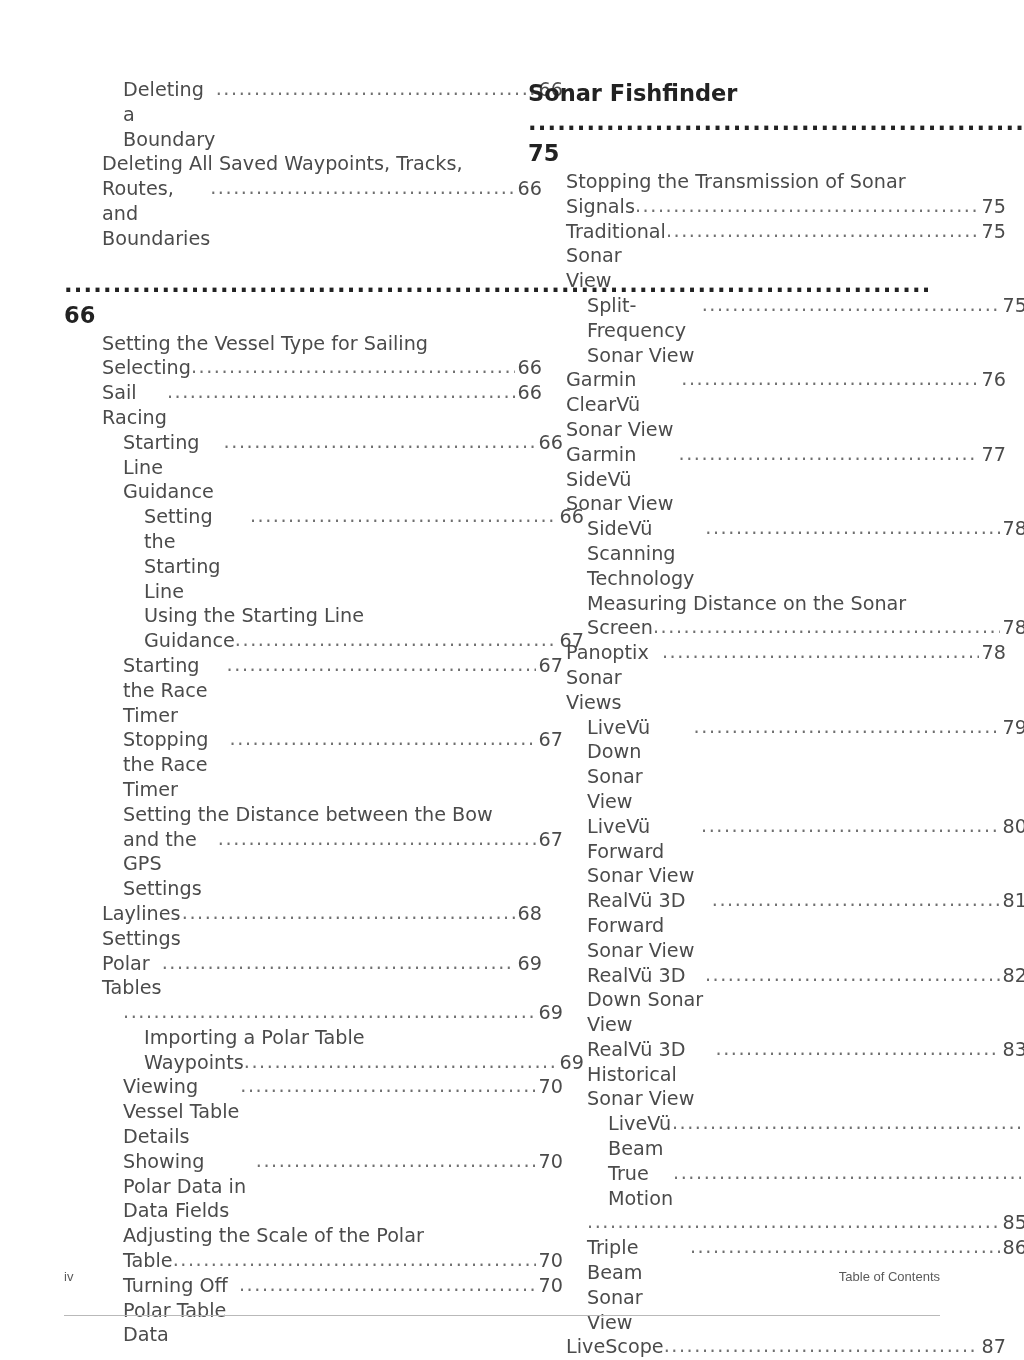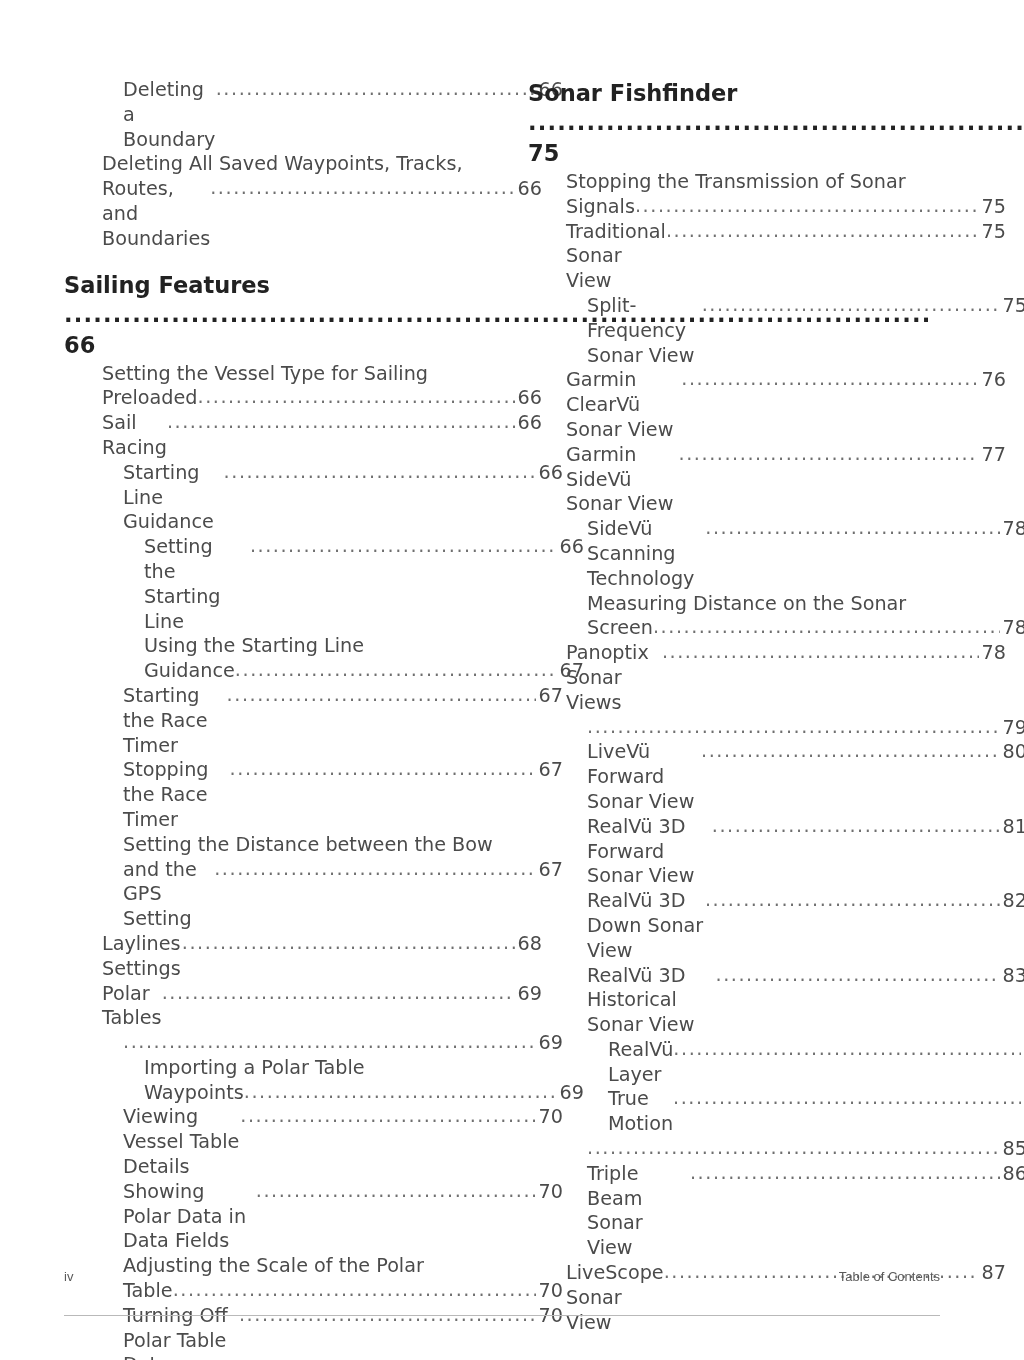--- a/index.html
+++ b/index.html
@@ -157,28 +157,27 @@
         </div>
         <div class="entry lvl1 wrap">
           <div class="firstlines">Deleting All Saved Waypoints, Tracks,</div>
           <div class="lastline">
             <span class="title">Routes, and Boundaries</span>
             <span class="leader">.........................................................................................</span>
             <span class="pageno">66</span>
           </div>
         </div>
         <div class="entry lvl0 chapter">
-          <span class="title">Sailing Features</span>
           <span class="leader">.........................................................................................</span>
           <span class="pageno">66</span>
         </div>
         <div class="entry lvl1 wrap">
           <div class="firstlines">Setting the Vessel Type for Sailing</div>
           <div class="lastline">
-            <span class="title">Preloaded</span>
+            <span class="title">Selecting</span>
             <span class="leader">.........................................................................................</span>
             <span class="pageno">66</span>
           </div>
         </div>
         <div class="entry lvl1">
           <span class="title">Sail Racing</span>
           <span class="leader">.........................................................................................</span>
           <span class="pageno">66</span>
         </div>
         <div class="entry lvl2">
@@ -205,21 +204,21 @@
           <span class="pageno">67</span>
         </div>
         <div class="entry lvl2">
           <span class="title">Stopping the Race Timer</span>
           <span class="leader">.........................................................................................</span>
           <span class="pageno">67</span>
         </div>
         <div class="entry lvl2 wrap">
           <div class="firstlines">Setting the Distance between the Bow</div>
           <div class="lastline">
-            <span class="title">and the GPS Setting</span>
+            <span class="title">and the GPS Settings</span>
             <span class="leader">.........................................................................................</span>
             <span class="pageno">67</span>
           </div>
         </div>
         <div class="entry lvl1">
           <span class="title">Laylines Settings</span>
           <span class="leader">.........................................................................................</span>
           <span class="pageno">68</span>
         </div>
         <div class="entry lvl1">
@@ -309,20 +308,21 @@
             <span class="leader">.........................................................................................</span>
             <span class="pageno">78</span>
           </div>
         </div>
         <div class="entry lvl1">
           <span class="title">Panoptix Sonar Views</span>
           <span class="leader">.........................................................................................</span>
           <span class="pageno">78</span>
         </div>
         <div class="entry lvl2">
+          <span class="title">LiveVü Down Sonar View</span>
           <span class="leader">.........................................................................................</span>
           <span class="pageno">79</span>
         </div>
         <div class="entry lvl2">
           <span class="title">LiveVü Forward Sonar View</span>
           <span class="leader">.........................................................................................</span>
           <span class="pageno">80</span>
         </div>
         <div class="entry lvl2">
           <span class="title">RealVü 3D Forward Sonar View</span>
@@ -333,21 +333,21 @@
           <span class="title">RealVü 3D Down Sonar View</span>
           <span class="leader">.........................................................................................</span>
           <span class="pageno">82</span>
         </div>
         <div class="entry lvl2">
           <span class="title">RealVü 3D Historical Sonar View</span>
           <span class="leader">.........................................................................................</span>
           <span class="pageno">83</span>
         </div>
         <div class="entry lvl3">
-          <span class="title">RealVü Layer</span>
+          <span class="title">LiveVü Beam</span>
           <span class="leader">.........................................................................................</span>
           <span class="pageno">84</span>
         </div>
         <div class="entry lvl3">
           <span class="title">True Motion</span>
           <span class="leader">.........................................................................................</span>
           <span class="pageno">85</span>
         </div>
         <div class="entry lvl2">
           <span class="leader">.........................................................................................</span>

